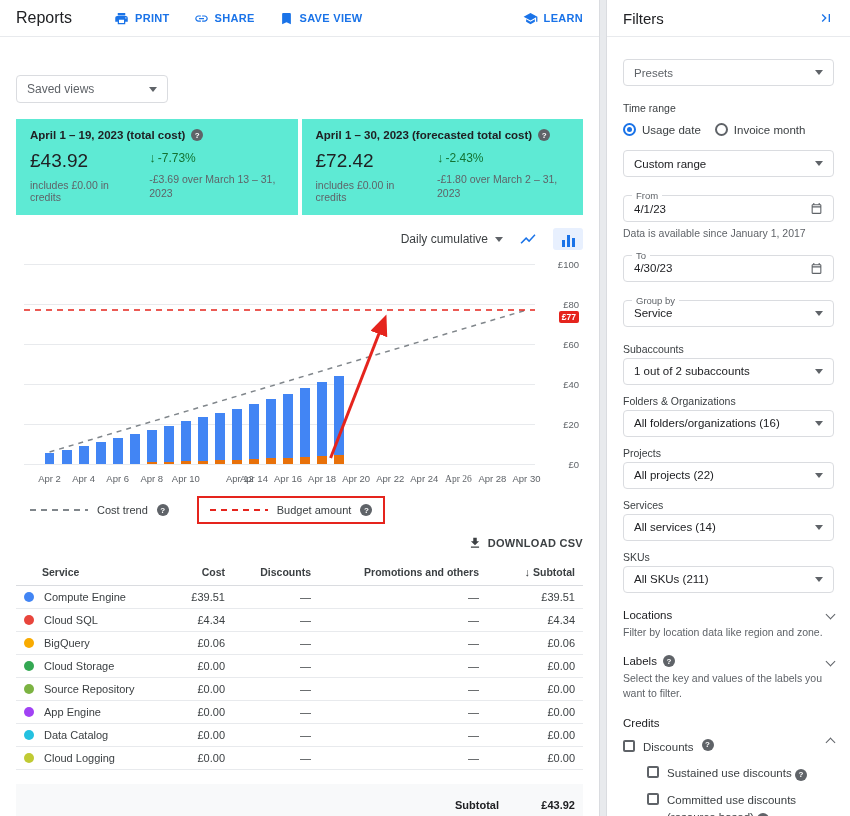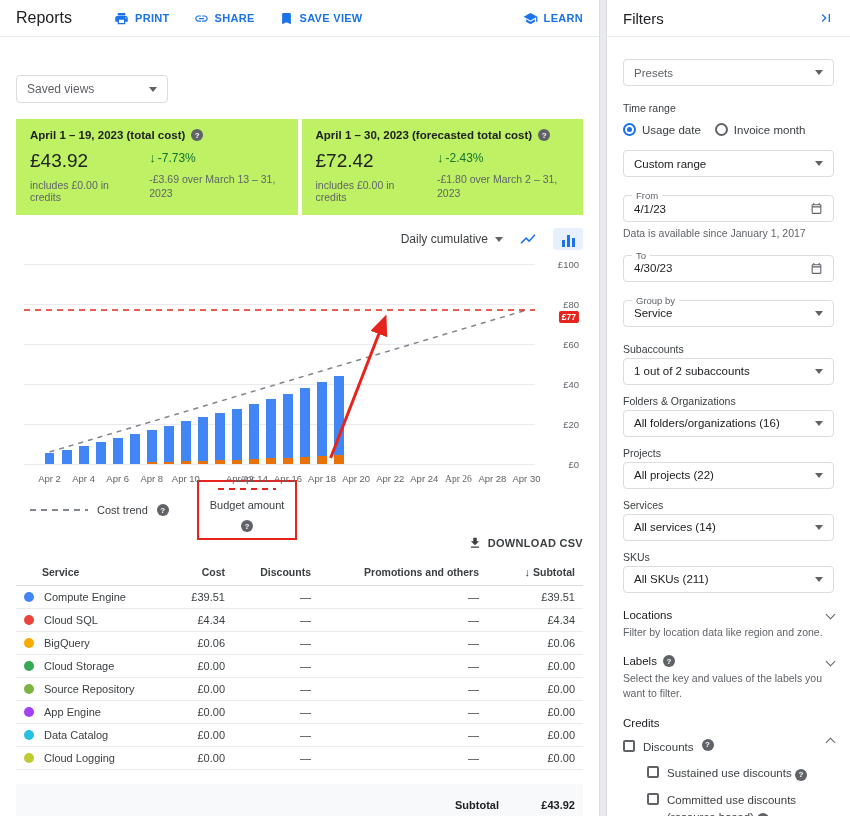--- a/index.html
+++ b/index.html
@@ -24,21 +24,21 @@
 
 
 .saved-views { margin-top:14px; width:152px; height:28px; border:1px solid #dadce0;
   border-radius:4px; display:flex; align-items:center; padding:0 10px; font-size:12px;
   color:#5f6368; cursor:pointer; background:#fff; }
 .caret { width:0; height:0; border-left:4px solid transparent; border-right:4px solid transparent;
   border-top:5px solid #5f6368; margin-left:auto; flex-shrink:0; }
 
 
 .cards { display:flex; gap:4px; margin-top:16px; }
-.card { flex:1; background:#bef264; padding:10px 14px 12px; min-height:84px; }
+.card { flex:1; background:#5eead4; padding:10px 14px 12px; min-height:84px; }
 .card-title-row { display:flex; align-items:center; gap:6px; font-size:11.5px; font-weight:bold; color:#202124; }
 .help { width:12px; height:12px; border-radius:50%; background:#5f6368; color:#fff; font-size:8px;
   font-weight:bold; display:inline-flex; align-items:center; justify-content:center; flex-shrink:0; cursor:pointer; }
 .card-body { display:flex; margin-top:9px; }
 .amount { font-size:19px; color:#202124; }
 .credits-note { font-size:10.5px; color:#5f6368; margin-top:7px; }
 .card-right { margin-left:20px; }
 .delta { color:#137333; font-size:12px; display:flex; align-items:center; gap:2px; }
 .delta-arrow { font-size:13px; }
 .compare { font-size:10.5px; color:#5f6368; margin-top:7px; max-width:155px; line-height:1.35; }
@@ -354,21 +354,21 @@
             <div class="xlabel" style="left: 502.483px;">Apr 30</div>
           </div>
       </div>
 
       <div class="legend">
         <span class="legend-item">
           <span class="dash-sample"></span>
           <span>Cost trend</span>
           <span class="help">?</span>
         </span>
-        <span class="legend-item budget-legend" id="budget-legend" style="border-color: rgb(229, 36, 29); flex-direction: column;">
+        <span class="legend-item budget-legend" id="budget-legend" style="border-color: rgb(229, 36, 29);">
           <span class="dash-sample dash-red"></span>
           <span>Budget amount</span>
           <span class="help">?</span>
         </span>
       </div>
 
       <div class="download-row">
         <span class="download-btn">
           <svg viewBox="0 0 24 24">
               <path d="M19 9h-4V3H9v6H5l7 7 7-7zM5 18v2h14v-2H5z"></path>

